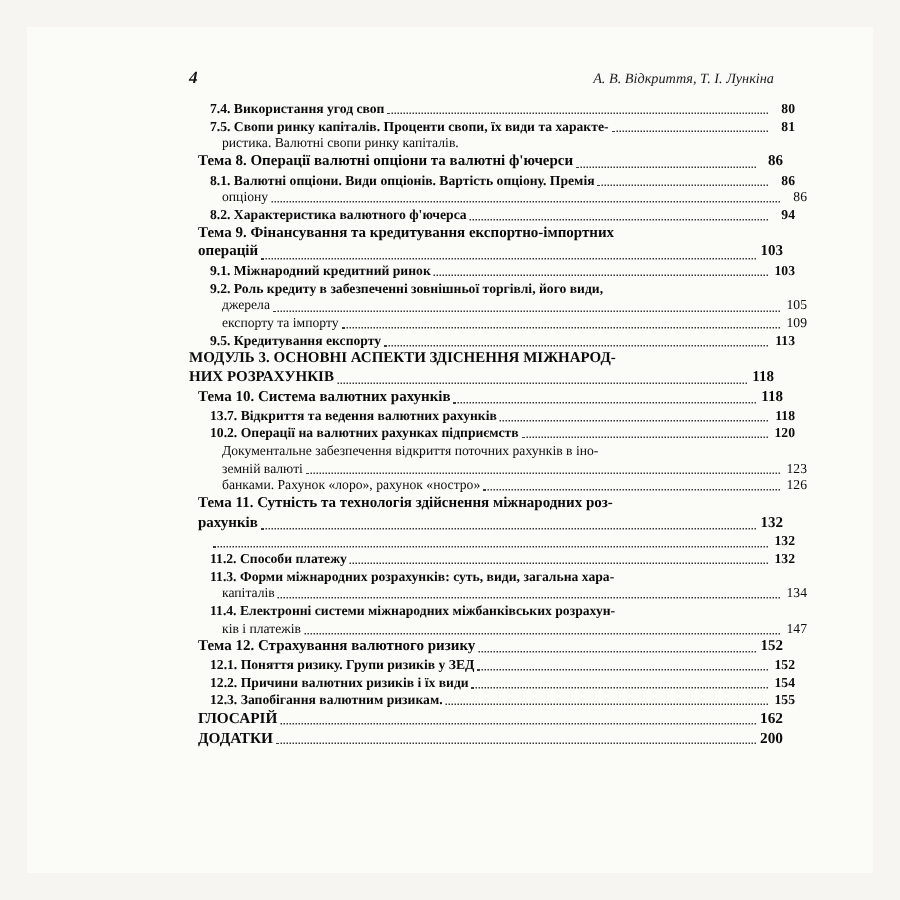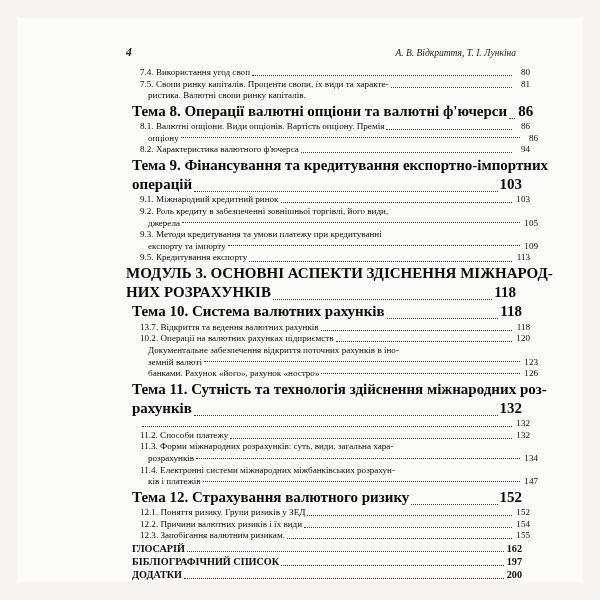--- a/index.html
+++ b/index.html
@@ -74,41 +74,41 @@
     min-width: 6px;
   }
   .row .pg {
     white-space: nowrap;
     text-align: right;
     min-width: 16px;
   }
   
   .lvl-sub {
     padding-left: 14px;
+    font-weight: bold;
   }
   .cont2 {
     padding-left: 22px;
-    align-items: center;
   }
   .theme {
     font-weight: bold;
     padding-left: 6px;
   }
   .module {
     font-weight: bold;
     padding-left: 0px;
     text-transform: uppercase;
     align-items: flex-end;
   }
   .module .txt {
     text-transform: none;
   }
   .big {
     font-weight: bold;
-    font-size: 15px;
+    font-size: 10px;
   }
   .tail {
     font-weight: bold;
     font-size: 10.2px;
     padding-left: 6px;
   }
   .nowrapcenter {
     display: flex;
   }
 </style>
@@ -172,23 +172,20 @@
             <span class="pg">103</span>
           </div>
           <div class="row lvl-sub">
             <span class="txt">9.2. Роль кредиту в забезпеченні зовнішньої торгівлі, його види,</span>
           </div>
           <div class="row cont2">
             <span class="txt">джерела</span>
             <span class="leader"></span>
             <span class="pg">105</span>
           </div>
-          <div class="row lvl-sub">
-            <span class="txt">9.3. Методи кредитування та умови платежу  при кредитуванні</span>
-          </div>
           <div class="row cont2">
             <span class="txt">експорту та імпорту</span>
             <span class="leader"></span>
             <span class="pg">109</span>
           </div>
           <div class="row lvl-sub">
             <span class="txt">9.5. Кредитування експорту</span>
             <span class="leader"></span>
             <span class="pg">113</span>
           </div>
@@ -217,21 +214,21 @@
           </div>
           <div class="row cont2">
             <span class="txt">Документальне забезпечення відкриття поточних рахунків  в іно-</span>
           </div>
           <div class="row cont2">
             <span class="txt">земній валюті</span>
             <span class="leader"></span>
             <span class="pg">123</span>
           </div>
           <div class="row cont2">
-            <span class="txt">банками. Рахунок «його», рахунок «ностро»</span>
+            <span class="txt">банками. Рахунок «лоро», рахунок «ностро»</span>
             <span class="leader"></span>
             <span class="pg">126</span>
           </div>
           <div class="row theme big">
             <span class="txt">Тема 11. Сутність та технологія здійснення міжнародних роз-</span>
           </div>
           <div class="row theme big nowrapcenter">
             <span class="txt">рахунків</span>
             <span class="leader"></span>
             <span class="pg">132</span>
@@ -242,21 +239,21 @@
           </div>
           <div class="row lvl-sub">
             <span class="txt">11.2. Способи платежу</span>
             <span class="leader"></span>
             <span class="pg">132</span>
           </div>
           <div class="row lvl-sub">
             <span class="txt">11.3. Форми міжнародних розрахунків:  суть, види, загальна хара-</span>
           </div>
           <div class="row cont2">
-            <span class="txt">розрахунків</span>
+            <span class="txt">капіталів</span>
             <span class="leader"></span>
             <span class="pg">134</span>
           </div>
           <div class="row lvl-sub">
             <span class="txt">11.4. Електронні системи міжнародних  міжбанківських розрахун-</span>
           </div>
           <div class="row cont2">
             <span class="txt">ків і платежів</span>
             <span class="leader"></span>
             <span class="pg">147</span>
@@ -278,25 +275,20 @@
           </div>
           <div class="row lvl-sub">
             <span class="txt">12.3. Запобігання валютним ризикам.</span>
             <span class="leader"></span>
             <span class="pg">155</span>
           </div>
           <div class="row tail">
             <span class="txt">ГЛОСАРІЙ</span>
             <span class="leader"></span>
             <span class="pg">162</span>
-          </div>
-          <div class="row tail">
-            <span class="txt">БІБЛІОГРАФІЧНИЙ СПИСОК</span>
-            <span class="leader"></span>
-            <span class="pg">197</span>
           </div>
           <div class="row tail">
             <span class="txt">ДОДАТКИ</span>
             <span class="leader"></span>
             <span class="pg">200</span>
           </div>
         </div>
 
     </div>
   </div>

